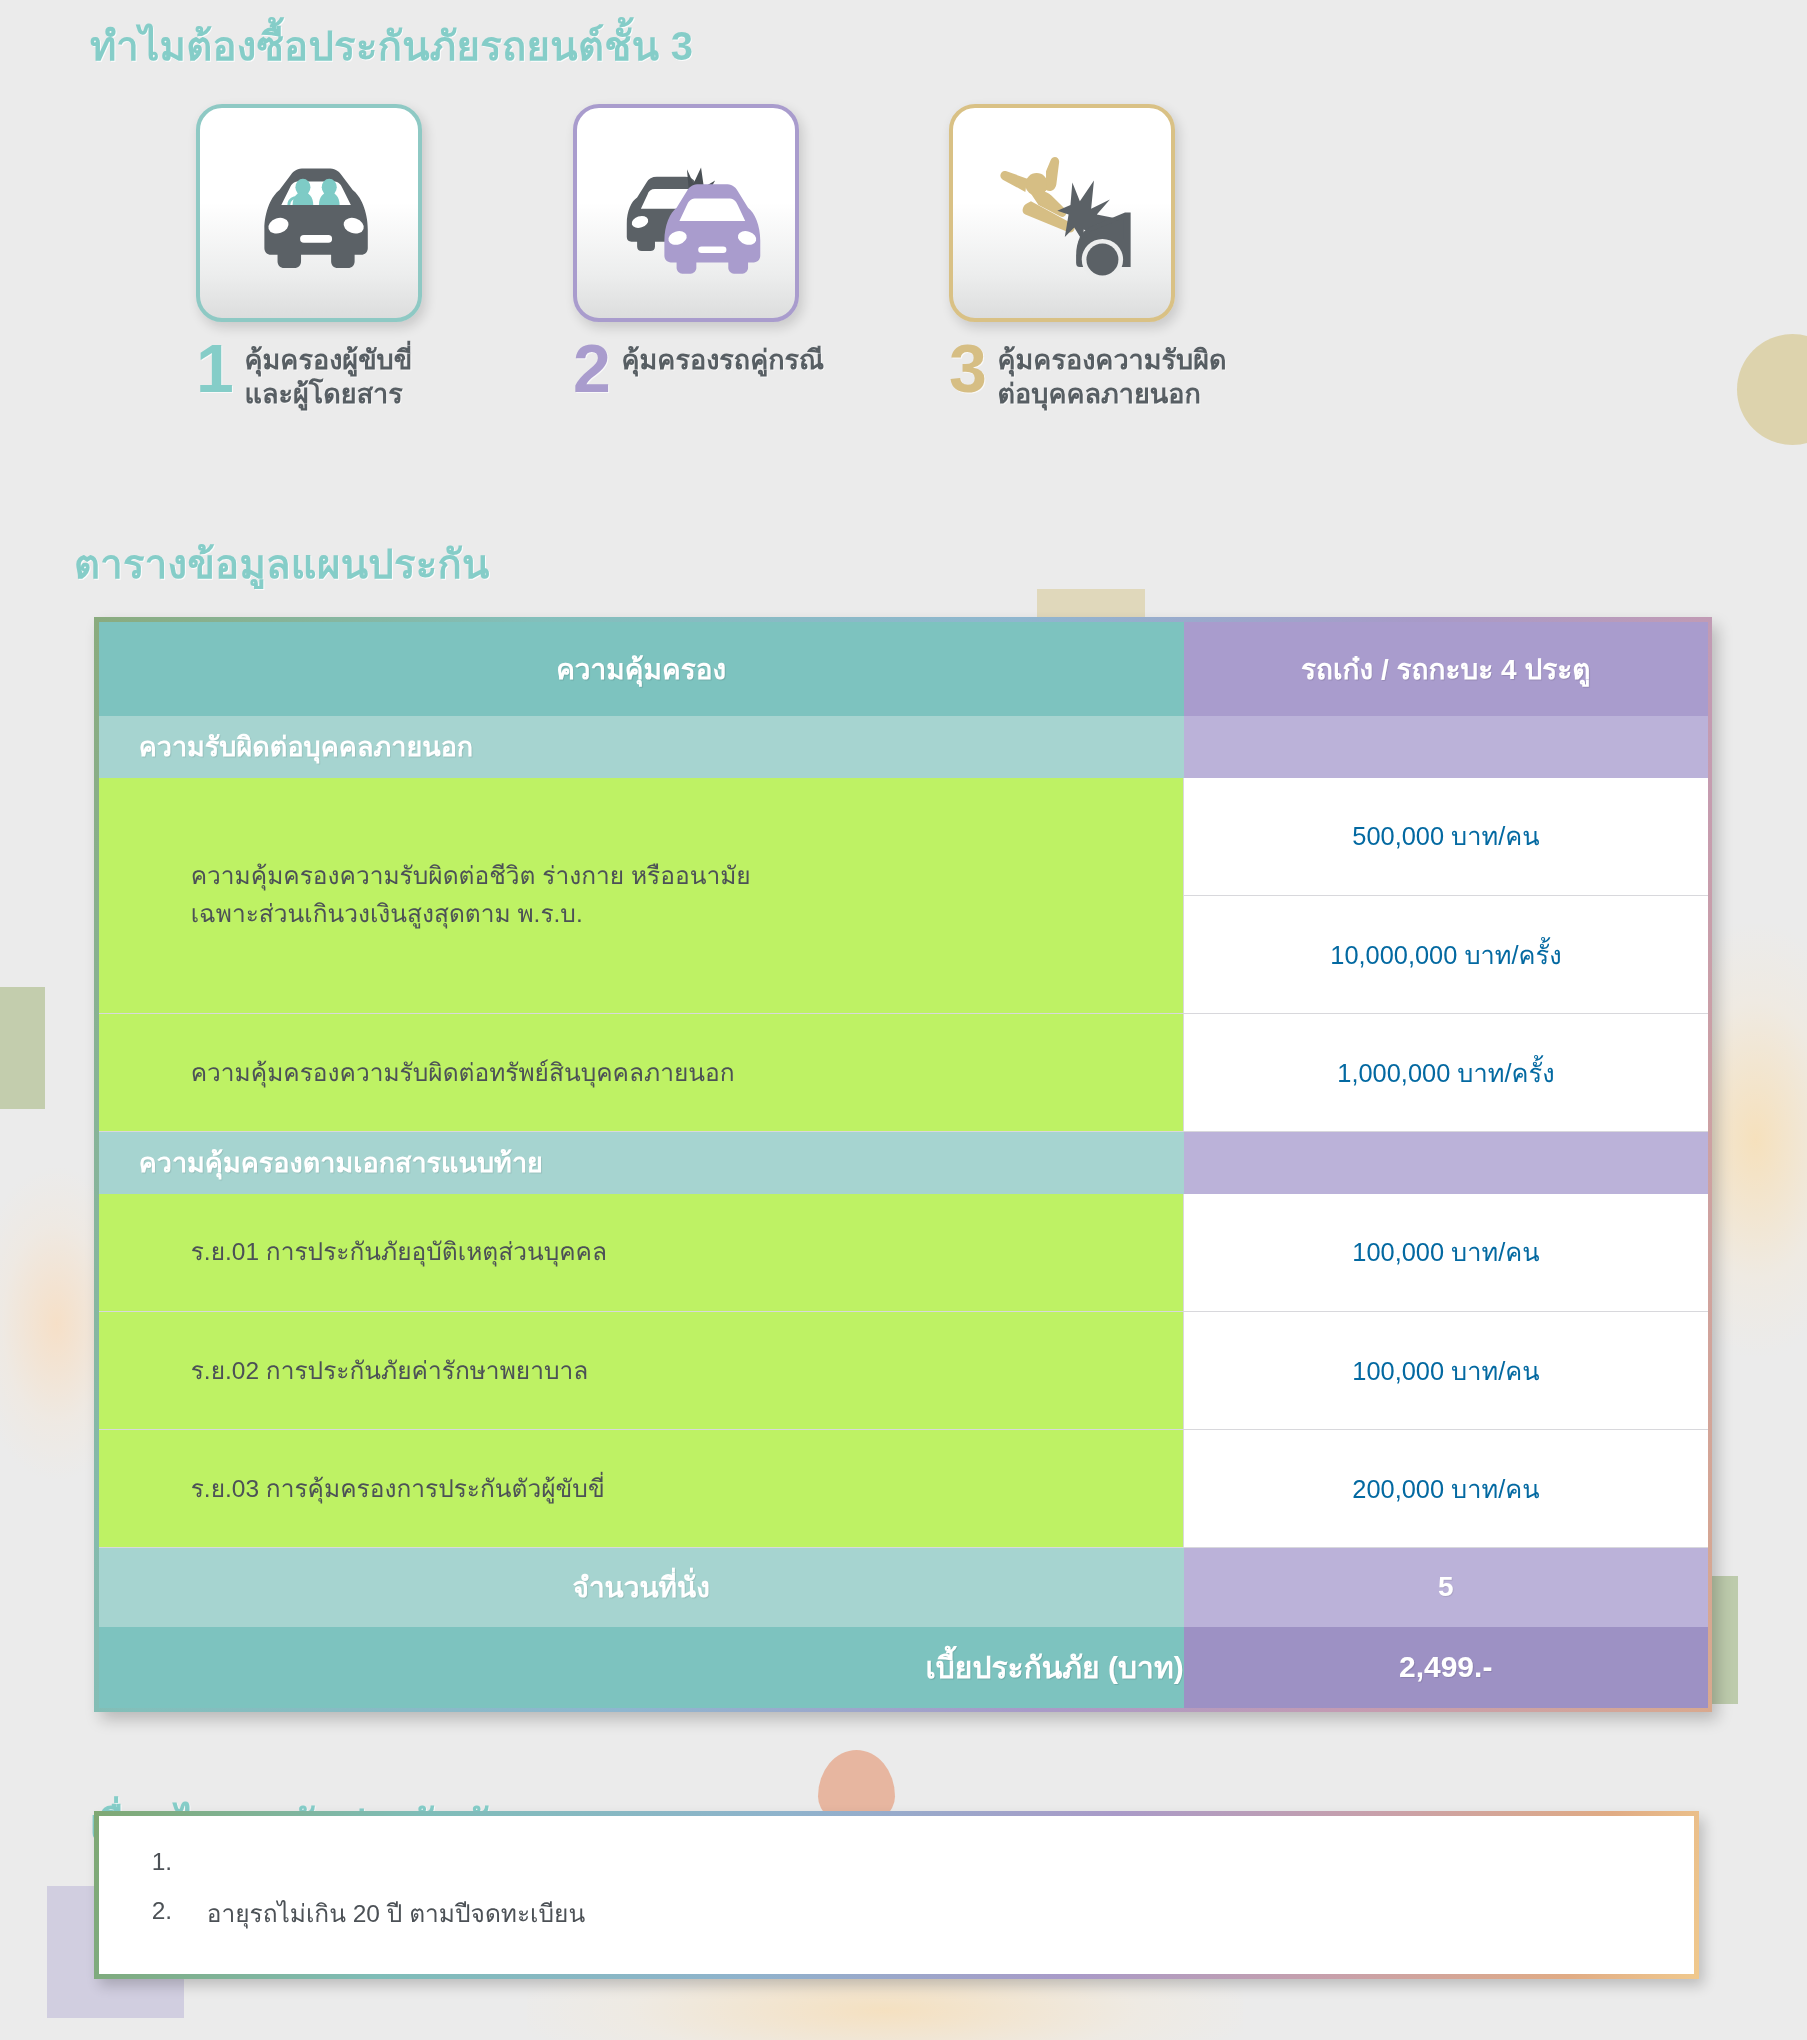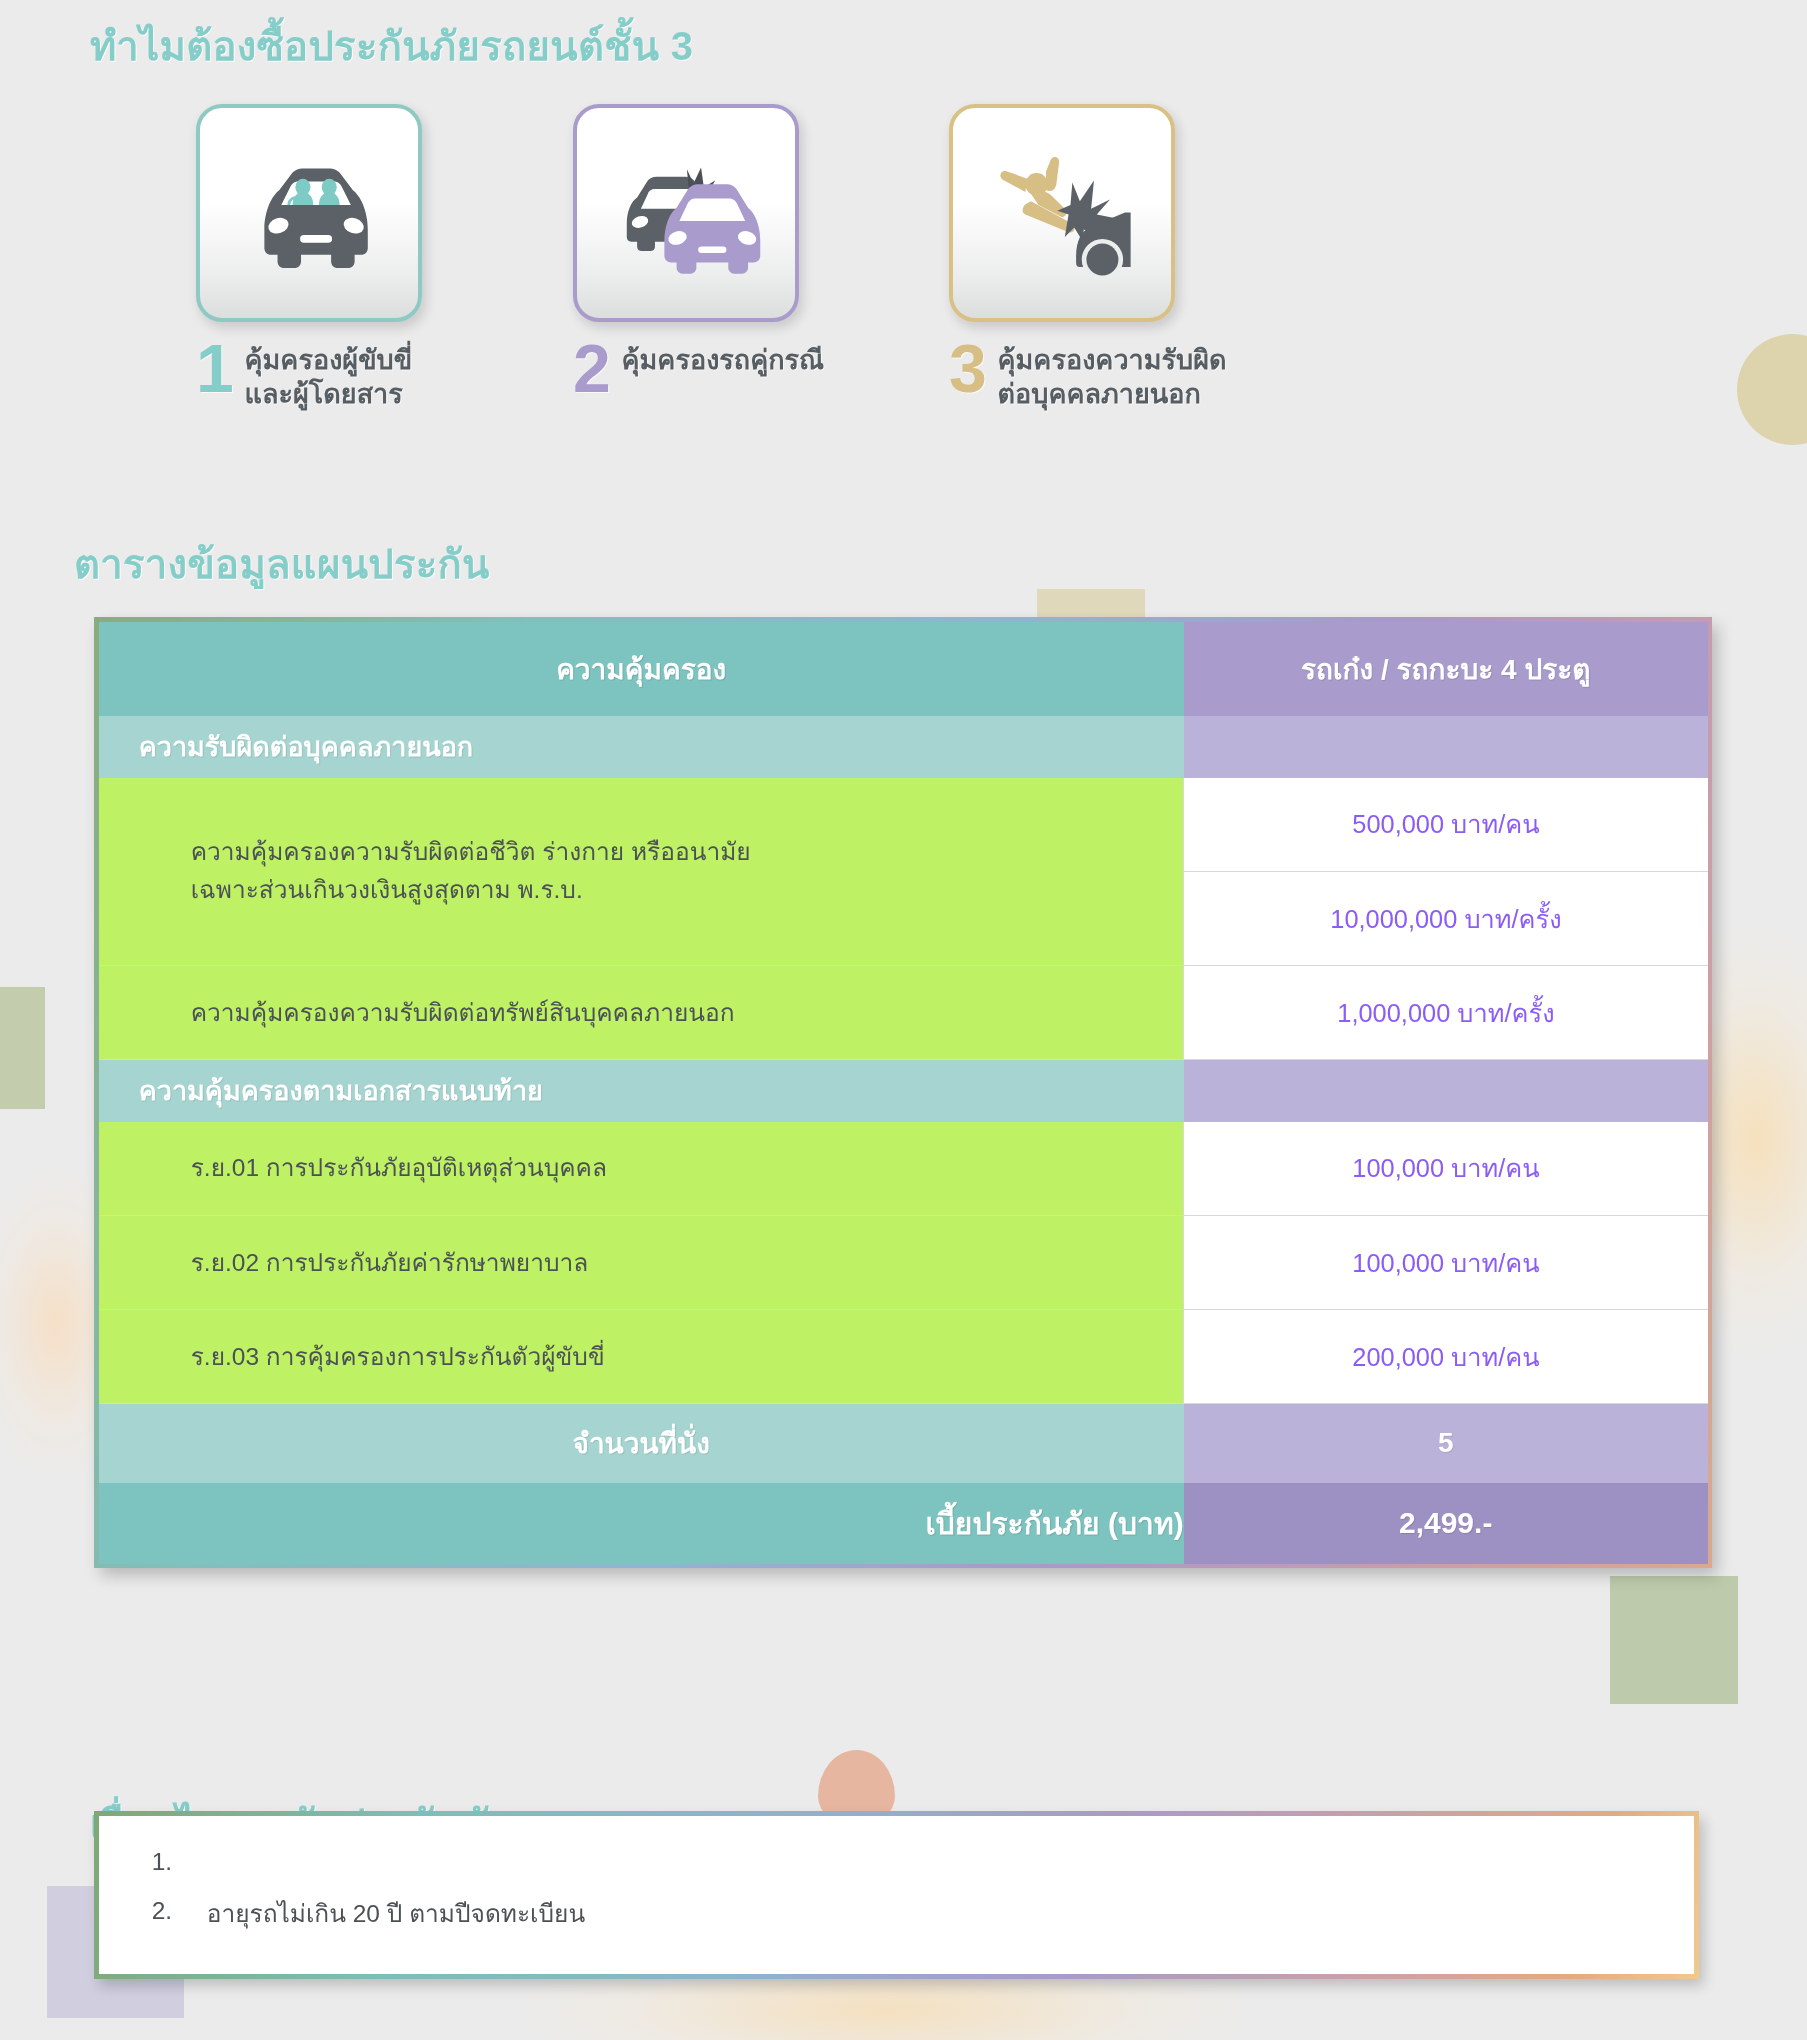--- a/index.html
+++ b/index.html
@@ -153,25 +153,25 @@
   }
   .grp-val { background: #bbb2d9; }
 
   .body-cov {
     background: #bef264; color: #4c5156; font-size: 24.5px;
     padding: 24.5px 40px 24.5px 92px !important;
     line-height: 1.55; vertical-align: middle;
     border-bottom: 0.9px solid #d8d8dc;
   }
   .body-val {
-    background: #fff; color: #8b5cf6; font-size: 25.4px;
+    background: #fff; color: #0369a1; font-size: 25.4px;
     text-align: center; vertical-align: middle;
     border-bottom: 0.9px solid #d8d8dc;
     border-left: 0.9px solid #d8d8dc;
-    height: 94px;
+    height: 118px;
   }
 
   .total-cov {
     background: #a6d4d0; color: #fff; font-size: 28px; font-weight: bold;
     text-align: center; height: 79px; vertical-align: middle;
     text-shadow: 0.9px 0.9px 0.9px rgba(0,0,0,0.1);
   }
   .total-val {
     background: #bbb2d9; color: #fff; font-size: 28px; font-weight: bold;
     text-align: center; height: 79px; vertical-align: middle;

